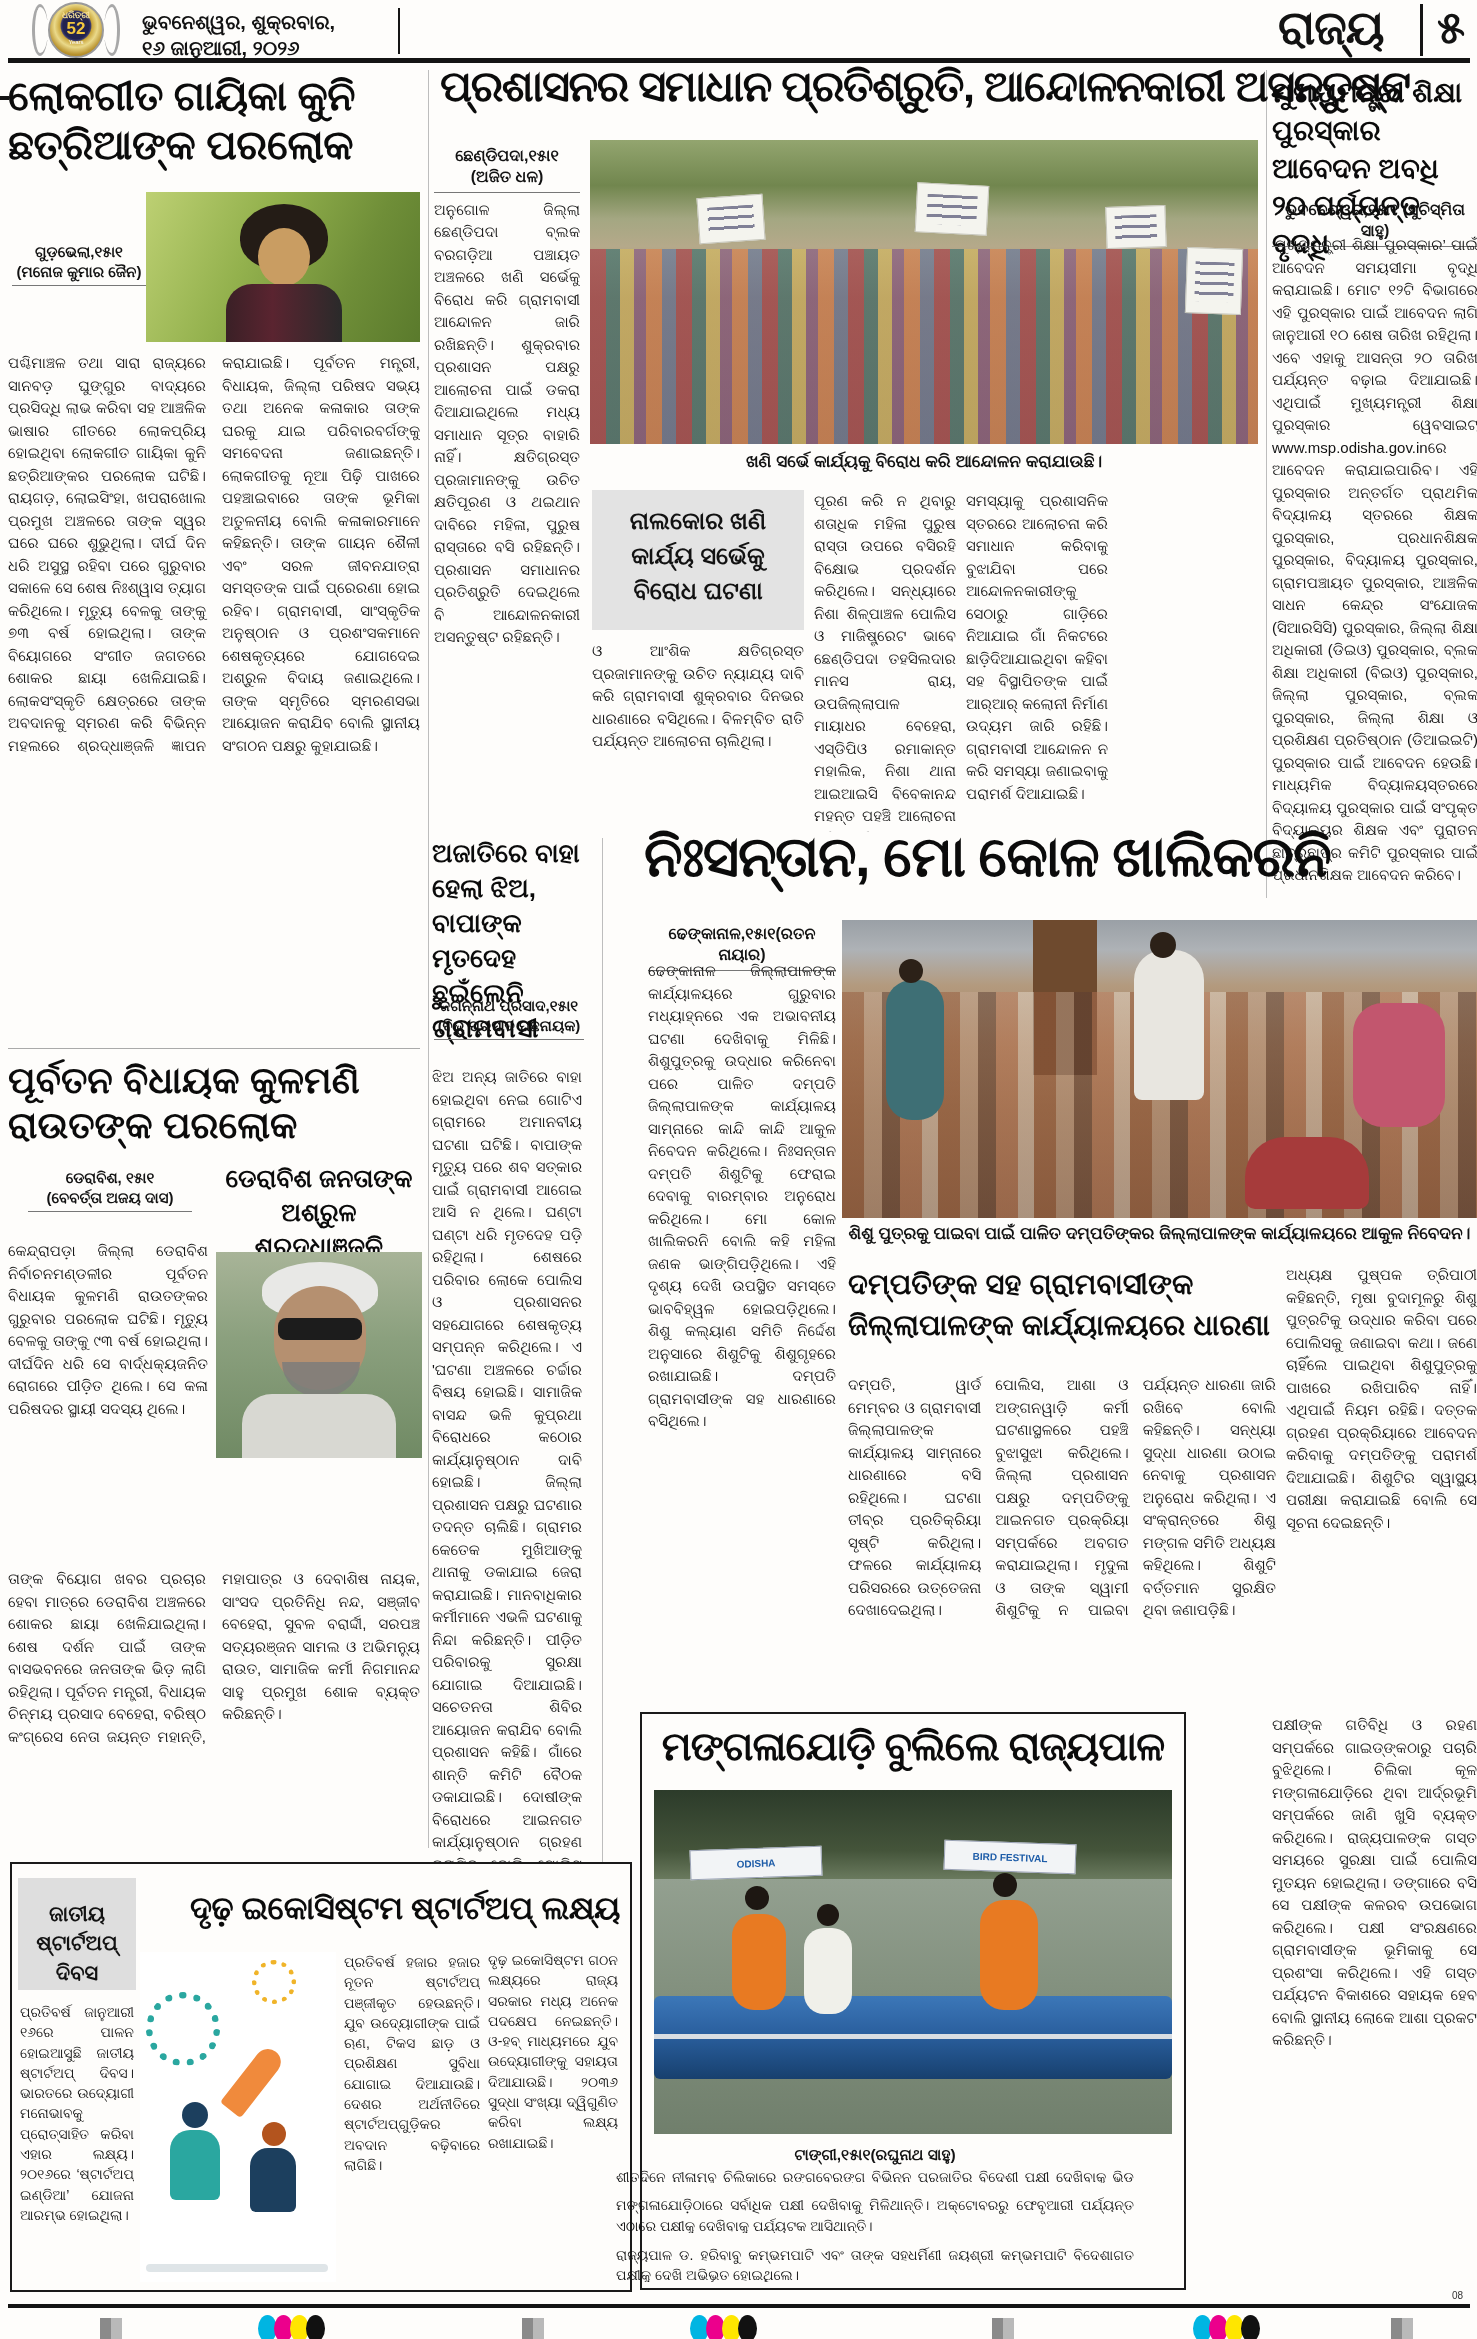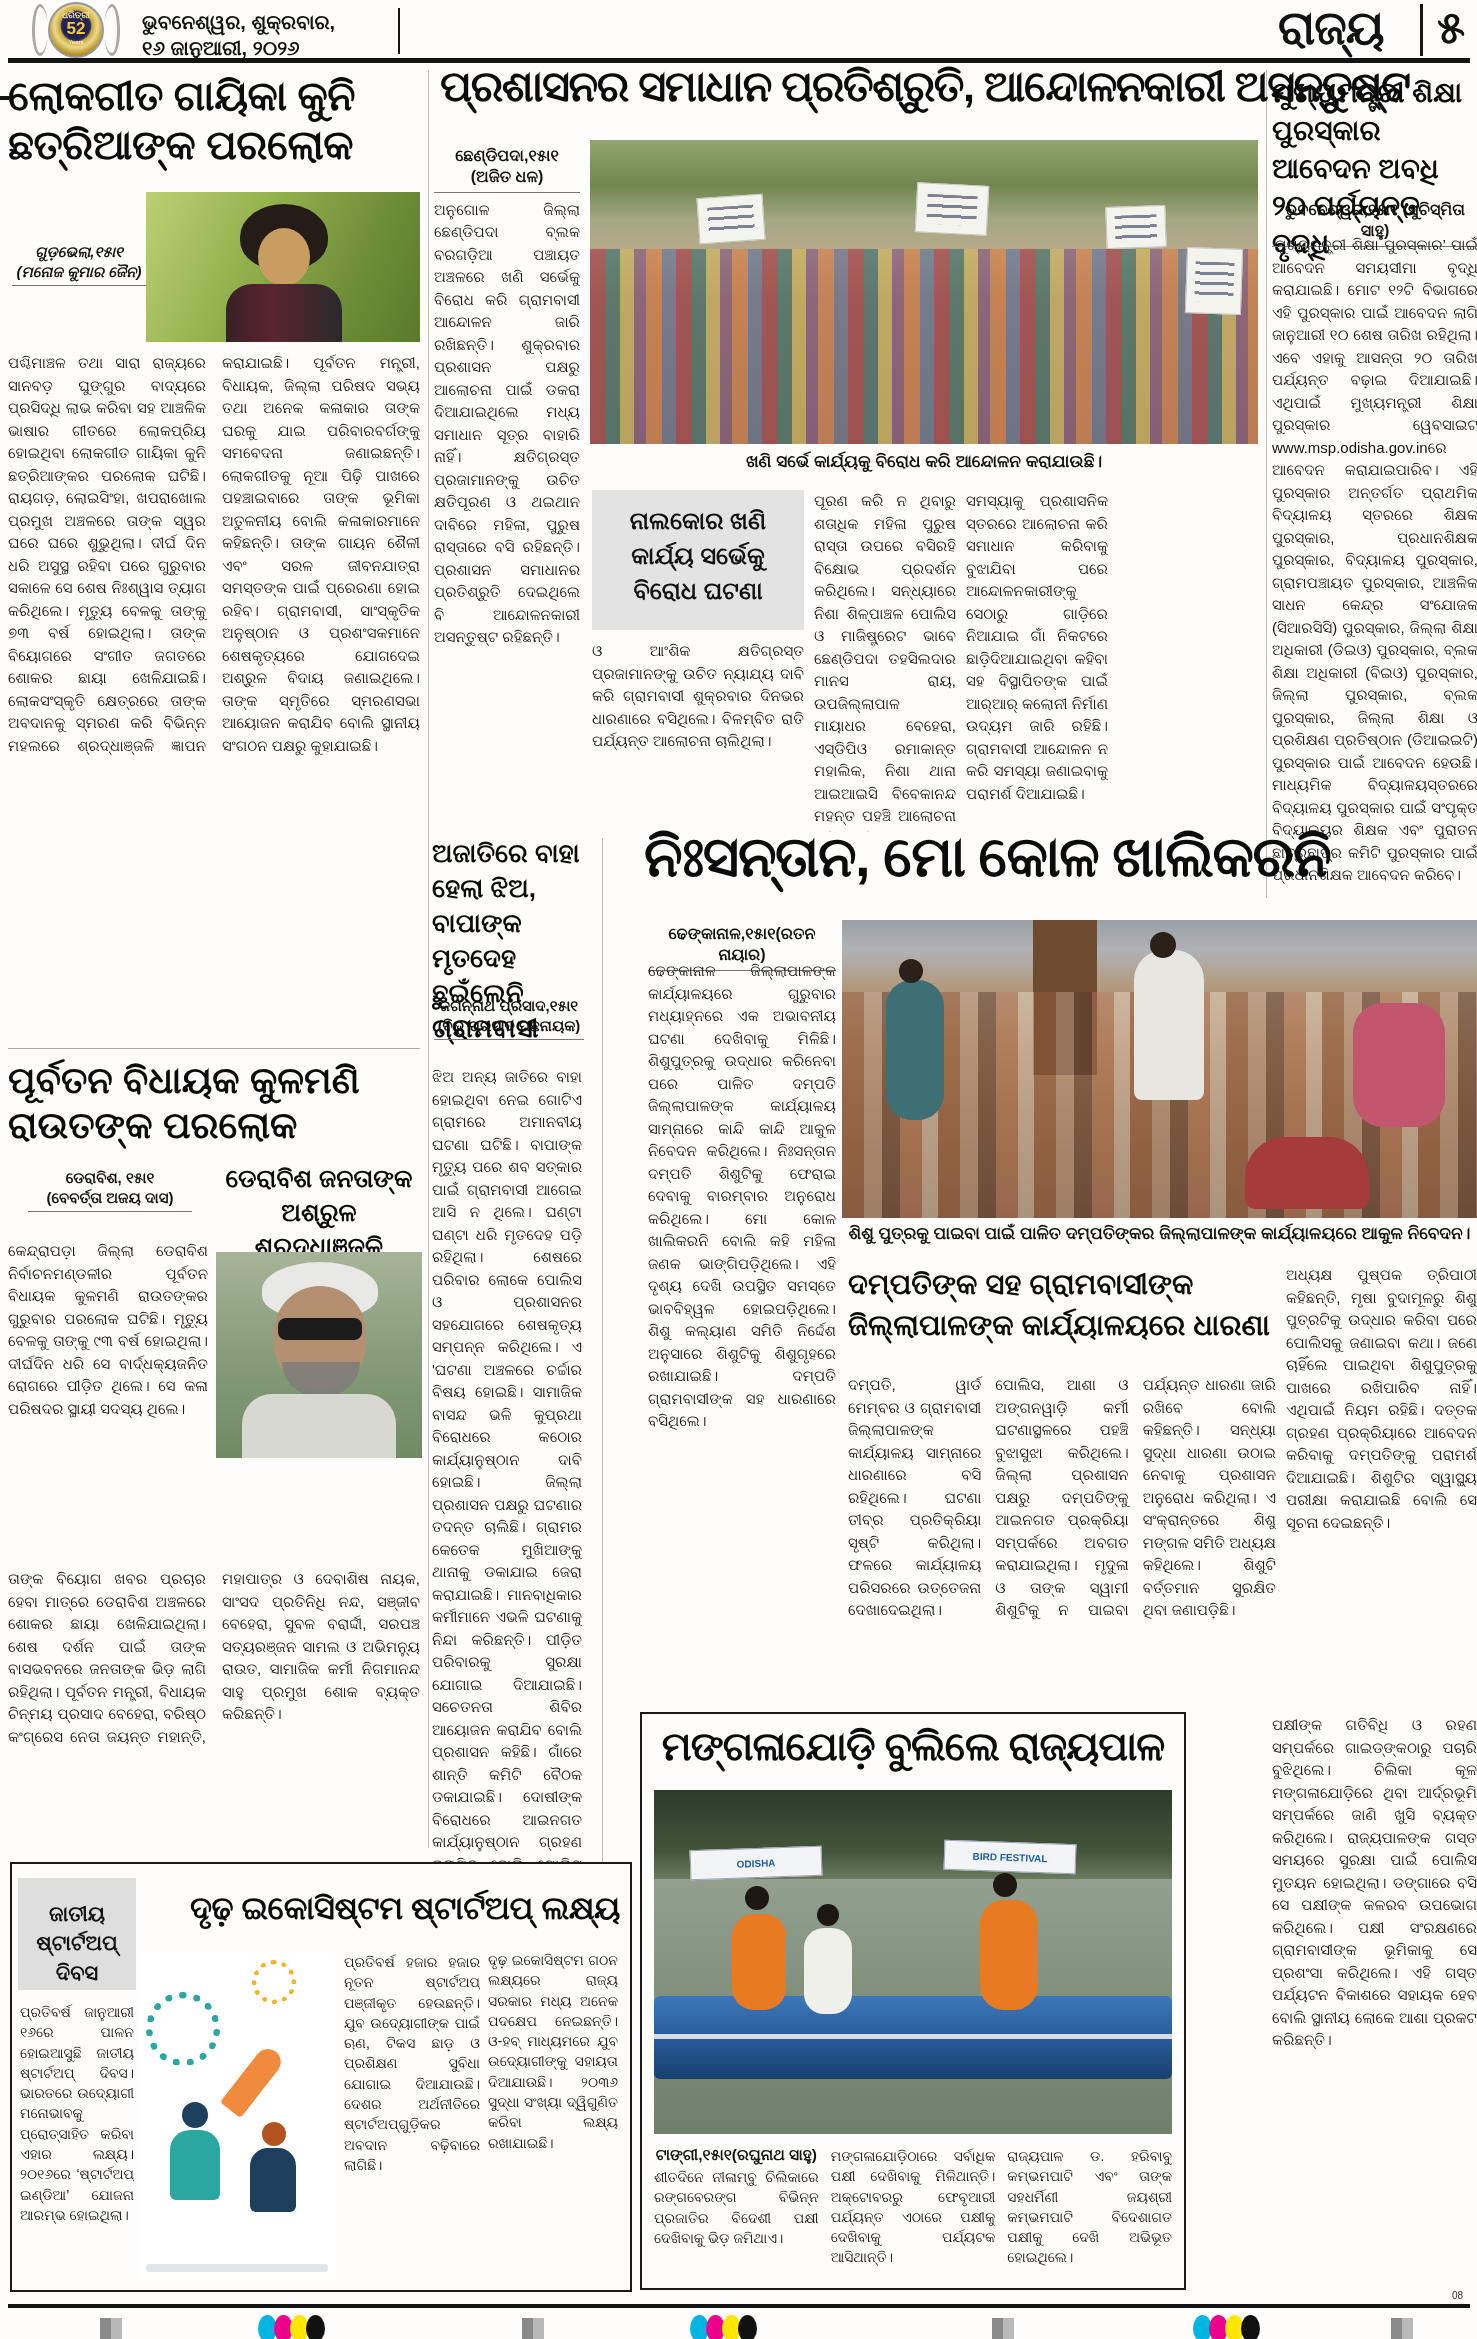--- a/index.html
+++ b/index.html
@@ -35,21 +35,21 @@
   #m-date { left:142px; top:9px; width:252px; font-size:20px; font-weight:700; line-height:1.3; }
   #m-vrule { left:398px; top:8px; height:46px; border-left:2px solid #151515; }
   #m-section { left:1278px; top:0; font-size:47px; font-weight:800; letter-spacing:-1px; }
   #m-svrule { left:1420px; top:4px; height:52px; border-left:3px solid #151515; }
   #m-pageno { left:1428px; top:2px; width:46px; text-align:center; font-size:45px; font-weight:800; }
   #head-rule { left:8px; top:58px; width:1462px; height:5px; background:#141414; }
   #edge-tick { left:0; top:96px; width:9px; height:4px; background:#141414; }
 
   
   #a-headline { left:8px; top:72px; width:454px; font-size:41px; line-height:1.2; letter-spacing:-0.5px; }
-  #a-dateline { left:12px; top:242px; width:134px; font-size:15px;font-style:italic; }
+  #a-dateline { left:12px; top:242px; width:134px; font-size:15px; }
   #a-photo { left:146px; top:192px; width:274px; height:150px;
              background:linear-gradient(115deg,#bdd073 0%,#93b14d 38%,#6f8e38 72%,#5a7a2c 100%); }
   .a-hair { position:absolute; left:94px; top:12px; width:88px; height:66px; border-radius:50% 50% 45% 45%; background:#241c16; }
   .a-face { position:absolute; left:112px; top:36px; width:52px; height:58px; border-radius:50%; background:#c99d62; }
   .a-blouse { position:absolute; left:80px; top:92px; width:116px; height:64px; border-radius:26px 26px 0 0;
               background:linear-gradient(90deg,#3a2026,#5a2430 40%,#2a2a2a); }
   #a-body { left:8px; top:352px; width:412px; height:690px; }
 
   
   #p-headline { left:440px; top:62px; width:836px; font-size:43px; white-space:nowrap; letter-spacing:-1.5px; }
@@ -155,21 +155,21 @@
   #g-banner2 { left:56%; top:15%; transform:rotate(2deg); }
   .g-boat { position:absolute; left:0; top:60%; width:100%; height:24%; border-radius:6px;
             background:linear-gradient(180deg,#3c77b8 0%,#2a5f9e 46%,#17406e 100%); }
   .g-hullline { position:absolute; left:0; top:71%; width:100%; height:5px; background:#d8dde2; }
   .g-p1 { position:absolute; left:15%; top:36%; width:54px; height:96px; border-radius:22px; background:#e87a22; }
   .g-p2 { position:absolute; left:29%; top:40%; width:48px; height:86px; border-radius:20px; background:#f0f0ea; }
   .g-p3 { position:absolute; left:63%; top:32%; width:58px; height:110px; border-radius:24px; background:#e87a22; }
   .g-h1 { position:absolute; left:17.5%; top:28%; width:24px; height:24px; border-radius:50%; background:#1d1712; }
   .g-h2 { position:absolute; left:31.5%; top:33%; width:22px; height:22px; border-radius:50%; background:#1d1712; }
   .g-h3 { position:absolute; left:65.5%; top:24%; width:24px; height:24px; border-radius:50%; background:#1d1712; }
-  #g-cols { left:654px; top:2146px; width:518px; height:136px; display:flex; gap:12px; }
+  #g-cols { left:616px; top:2146px; width:518px; height:136px; display:flex; gap:12px;flex-direction:column; }
   #g-cols > div { flex:1; overflow:hidden; }
   #g-dateline { font-weight:700; font-size:15.5px; text-align:center; margin-bottom:3px; }
   #g-cont { left:1272px; top:1714px; width:205px; height:576px; }
 
   
   #v1 { left:428px; top:70px; height:1778px; }
   #v2 { left:1266px; top:70px; height:828px; }
   #v3 { left:602px; top:838px; height:1452px; }
 
   

